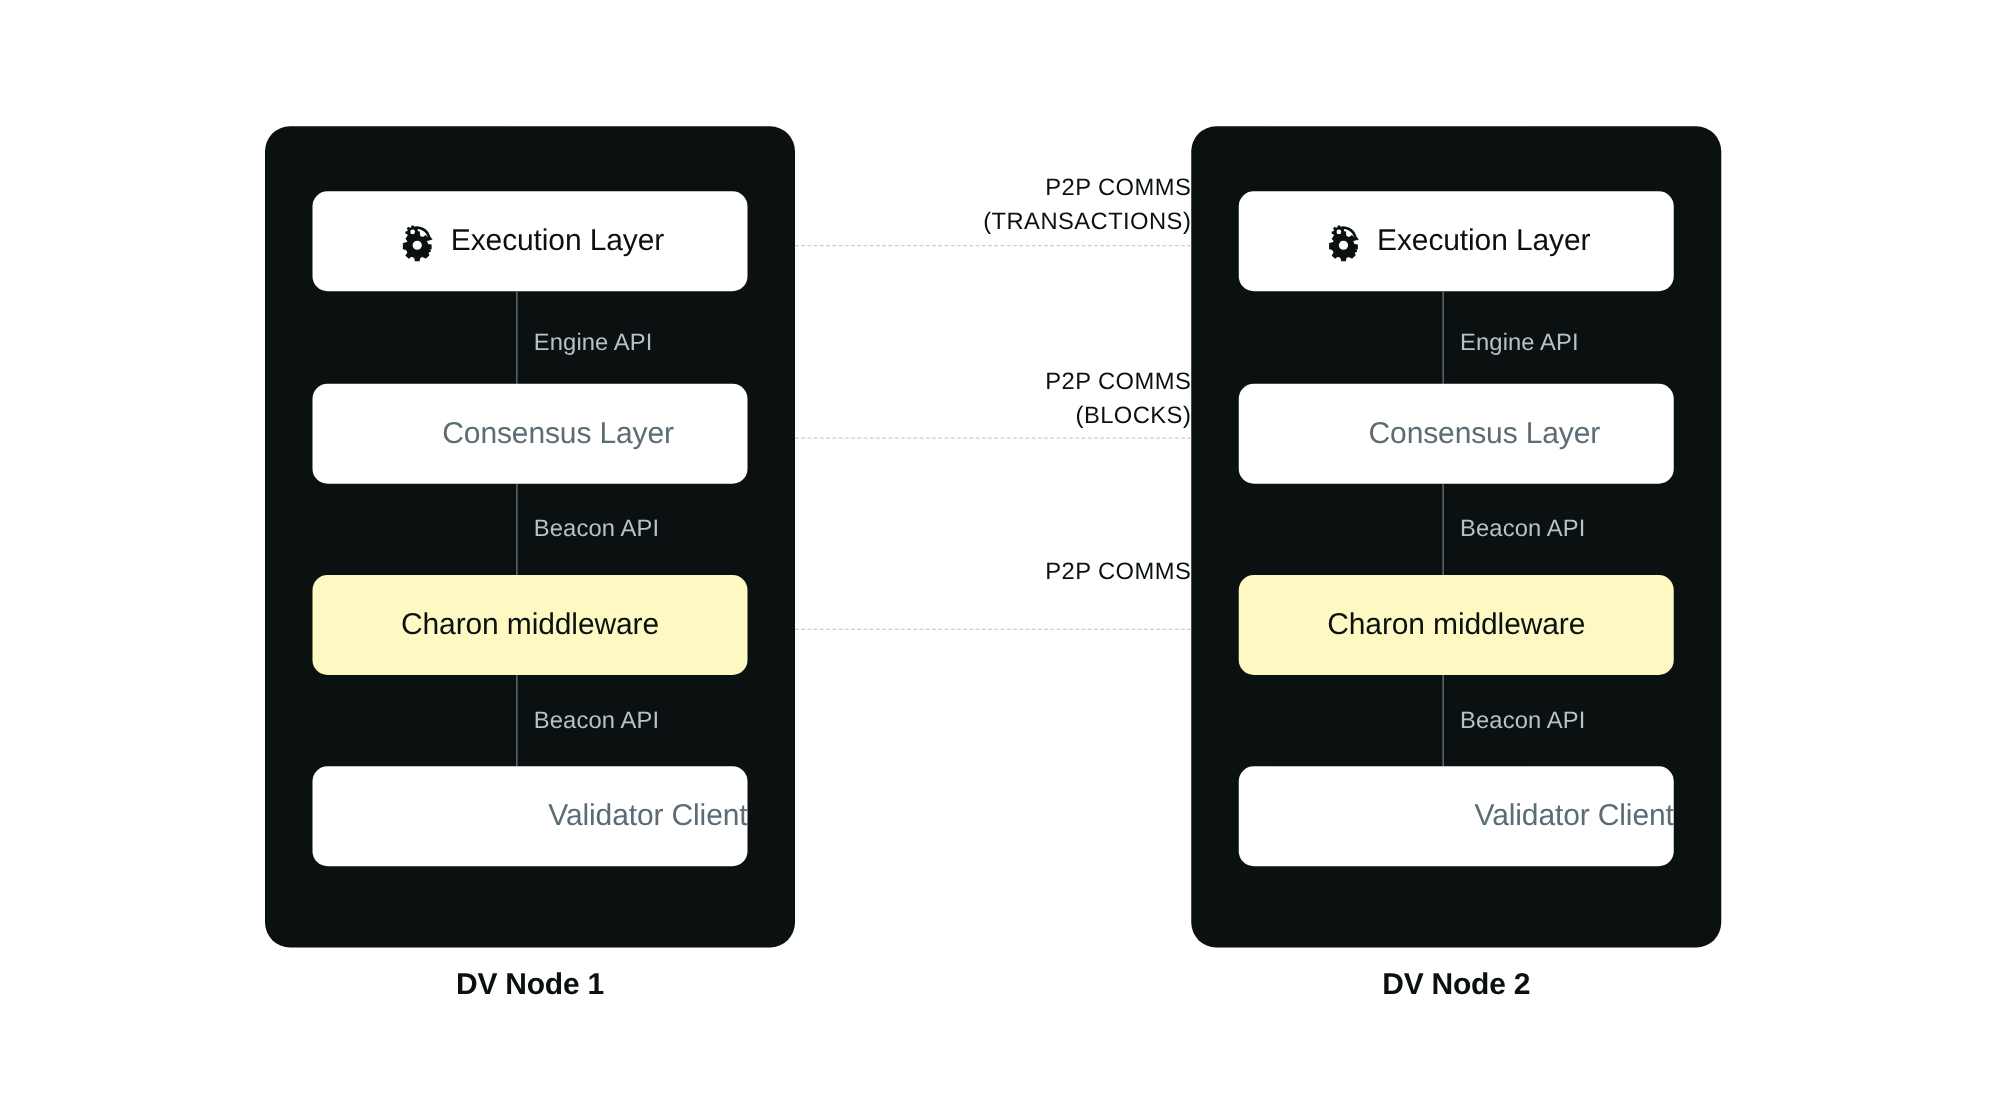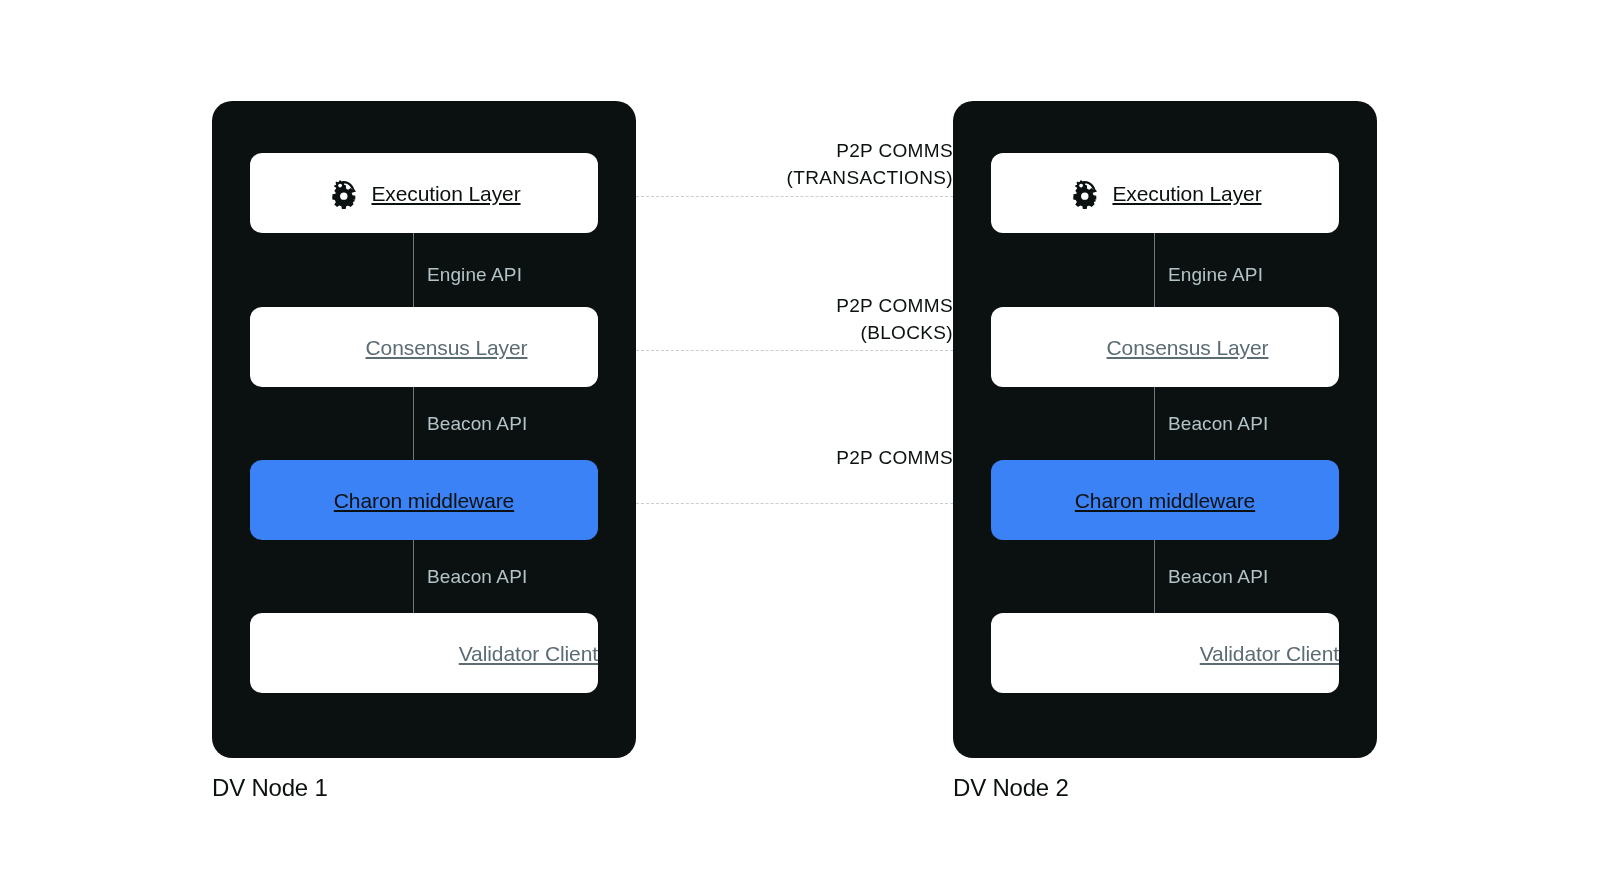--- a/index.html
+++ b/index.html
@@ -39,33 +39,32 @@
     width: 348px;
     height: 80px;
     border-radius: 12px;
     background: #ffffff;
     display: flex;
     align-items: center;
     justify-content: center;
     box-sizing: border-box;
   }
   .layer-box.green {
-    background: #3b82f6;
+    background: #fef9c3;
   }
   .row-1 { top: 52px; }
   .row-2 { top: 206px; padding-left: 45px; }
   .row-3 { top: 359px; }
   .row-4 { top: 512px; justify-content: flex-end; }
 
   .layer-label {
-    font-size: 21px;
+    font-size: 24px;
     letter-spacing: -0.1px;
     line-height: 1;
     white-space: nowrap;
-    text-decoration: underline;
   }
   .layer-label.dark   { color: #0B1110; }
   .layer-label.muted  { color: #5B6C74; }
 
   .gear-icon {
     width: 34px;
     height: 34px;
     margin-right: 10px;
     flex: 0 0 auto;
     display: block;
@@ -120,23 +119,23 @@
   .p2p-label .l2 { display: block; white-space: nowrap; text-align: right; }
   .lab-1 { top: 137px; }
   .lab-2 { top: 292px; }
   .lab-3 { top: 444px; }
 
   
   .node-caption {
     position: absolute;
     top: 774px;
     width: 424px;
-    text-align: left;
+    text-align: center;
     font-size: 24px;
-    font-weight: normal;
+    font-weight: bold;
     color: #0B1110;
     letter-spacing: -0.2px;
   }
   #caption-1 { left: 212px; }
   #caption-2 { left: 953px; }
 </style>
 </head>
 <body>
 
 <div id="canvas">

